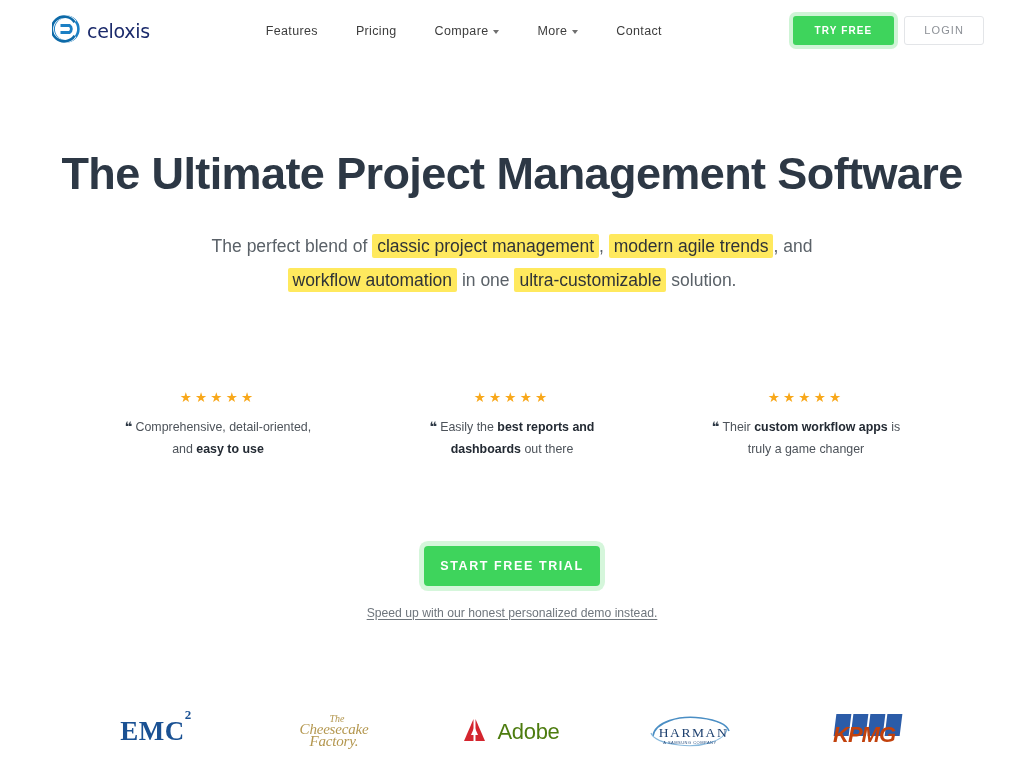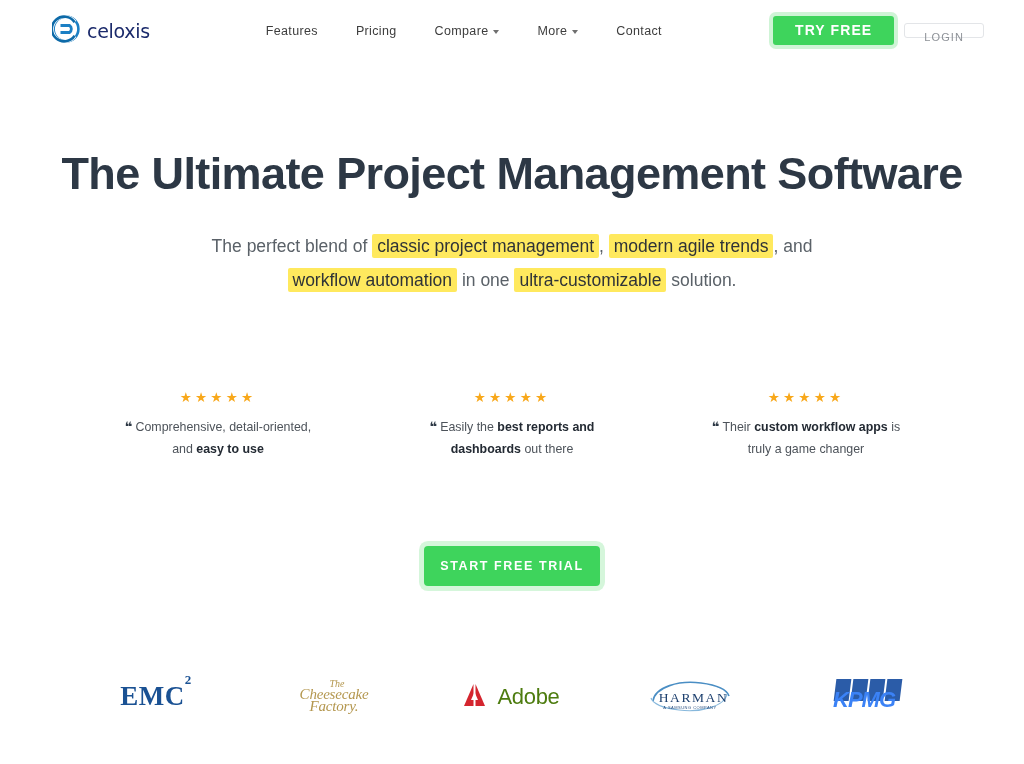--- a/index.html
+++ b/index.html
@@ -66,39 +66,39 @@
   .header-actions {
     margin-left: auto;
     display: flex;
     align-items: center;
     gap: 10px;
   }
   .btn-try {
     background: #3ed45c;
     color: #ffffff;
     border: none;
-    font-size: 14px;
+    font-size: 10px;
     font-weight: bold;
     letter-spacing: 1.1px;
     padding: 0 22px;
     height: 29px;
     line-height: 29px;
     border-radius: 3px;
     cursor: pointer;
     box-shadow: 0 0 0 4px rgba(62,212,92,0.25);
     font-family: "Liberation Sans", sans-serif;
   }
   .btn-login {
     background: #ffffff;
     color: #8d9197;
     border: 1px solid #e3e5e8;
     font-size: 11px;
     letter-spacing: 1.1px;
     padding: 0 19px;
-    height: 15px;
+    height: 29px;
     line-height: 27px;
     border-radius: 3px;
     cursor: pointer;
     font-family: "Liberation Sans", sans-serif;
   }
 
   
   .hero { text-align: center; }
 
   .headline {
@@ -266,21 +266,21 @@
   .kpmg-word {
     position: absolute;
     top: 8px; left: 0;
     font-family: "Liberation Sans", sans-serif;
     font-weight: bold;
     font-style: italic;
     font-size: 22px;
     letter-spacing: -1px;
     color: #2b5ca8;
   }
-  .kpmg-word span { color: #3b82f6; }
+  .kpmg-word span { color: #c2410c; }
 </style>
 </head>
 <body>
 
 <div class="header">
 
   <div class="logo-wrap">
     <span class="logo-mark">
       <svg width="28" height="28" viewBox="0 0 28 28">
         <circle cx="14" cy="14" r="12.4" fill="none" stroke="#1b7fc4" stroke-width="2.6"></circle>
@@ -350,20 +350,21 @@
         <span class="qmark">❝</span><span>Their </span><b>custom workflow apps</b><span> is</span><br>
         <span>truly a game changer</span>
       </div>
     </div>
 
   </div>
 
   <div class="cta-zone">
     <button class="btn-trial">START FREE TRIAL</button>
     <br>
+    <a class="demo-link" href="#">Speed up with our honest personalized demo instead.</a>
   </div>
 
   <div class="clients">
 
     <div class="client">
       <div class="emc">
         <span>EMC</span><sup>2</sup>
       </div>
     </div>
 

